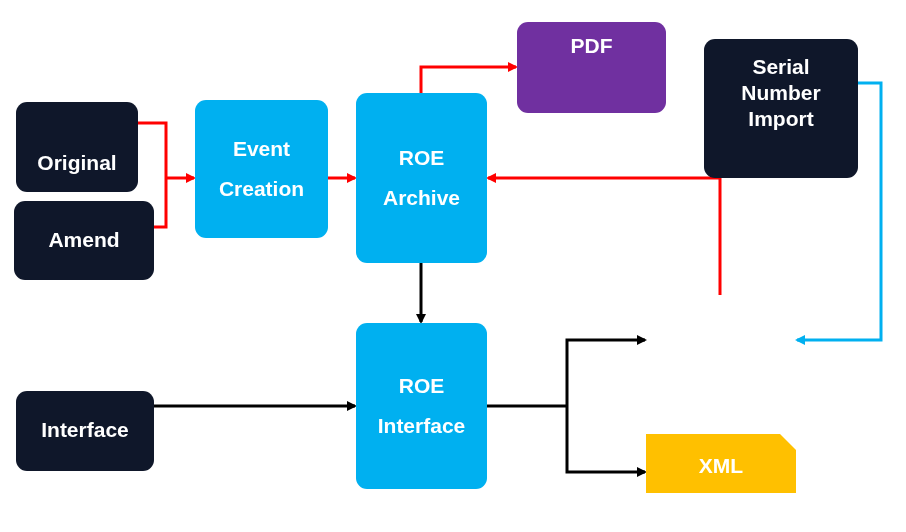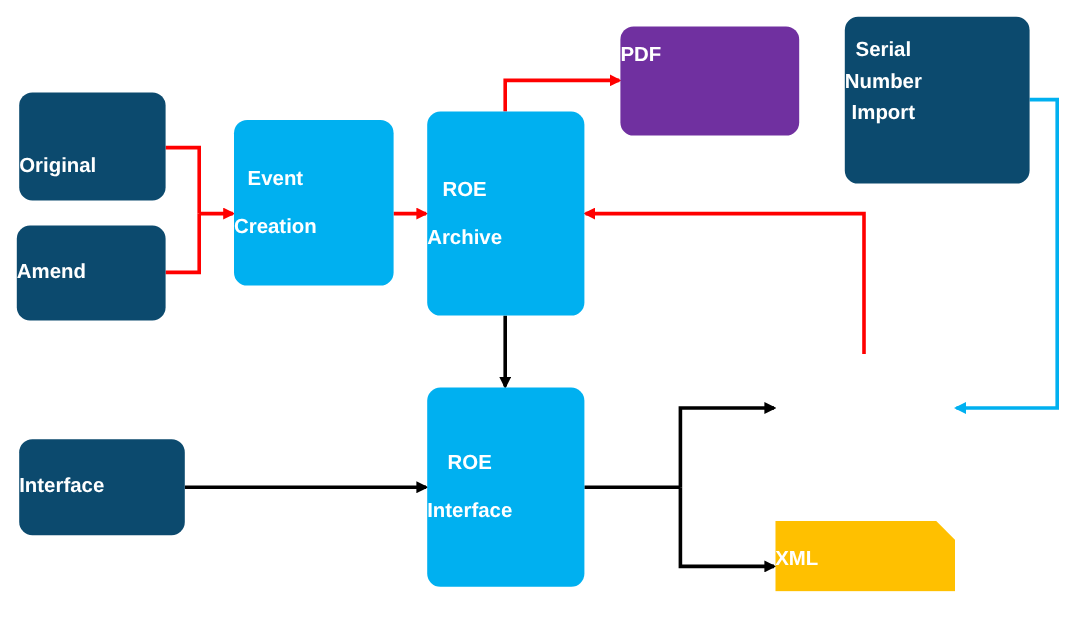--- a/index.html
+++ b/index.html
@@ -1,34 +1,34 @@
 <!DOCTYPE html>
 <html><head>
 <meta charset="utf-8">
 <style>
   html, body { margin: 0; padding: 0; background: #ffffff; }
   body { width: 906px; height: 532px; position: relative; overflow: hidden;
          font-family: "Liberation Sans", "DejaVu Sans", sans-serif; }
   .canvas { position: absolute; left: 0; top: 0; width: 906px; height: 532px; }
   svg.connectors { position: absolute; left: 0; top: 0; width: 906px; height: 532px; }
   .node { position: absolute; box-sizing: border-box; border-radius: 11px;
-          color: #ffffff; font-weight: bold; font-size: 17px;
-          display: flex; align-items: center; justify-content: flex-start;
+          color: #ffffff; font-weight: bold; font-size: 21px;
+          display: flex; align-items: center; justify-content: center;
           text-align: center; line-height: 40px; }
   .node .label { display: block; white-space: pre-line; }
   .node.tight .label { line-height: 26px; }
-  .green  { background: #0c4a6e; }
+  .green  { background: #0f172a; margin-top: 25px; }
   .blue   { background: #00b0f0; }
   .purple { background: #7030a0; }
   .pink   { background: #ff7f7f; }
   .amber  { background: #ffc000; border-radius: 0; }
   .amber.doc { clip-path: polygon(0 0, calc(100% - 16px) 0, 100% 16px, 100% 100%, 0 100%); }
 
   #n-original  { left: 16px;  top: 77px;  width: 122px; height: 90px; }
-  #n-amend     { left: 14px;  top: 188px; width: 124px; height: 79px; }
+  #n-amend     { left: 14px;  top: 176px; width: 140px; height: 79px; }
   #n-event     { left: 195px; top: 100px;  width: 133px; height: 138px; }
   #n-archive   { left: 356px; top: 93px;  width: 131px; height: 170px; }
   #n-pdf       { left: 517px; top: 22px;  width: 149px; height: 91px; }
   #n-serial    { left: 704px; top: 14px;  width: 154px; height: 139px; }
   #n-interface { left: 16px;  top: 366px; width: 138px; height: 80px; }
   #n-roeif     { left: 356px; top: 323px; width: 131px; height: 166px; }
   #n-dor       { left: 646px; top: 295px; width: 150px; height: 91px; }
   #n-xml       { left: 646px; top: 434px; width: 150px; height: 59px; }
   #n-pdf .label { position: relative; top: -22px; }
   #n-serial .label { position: relative; top: -16px; }

